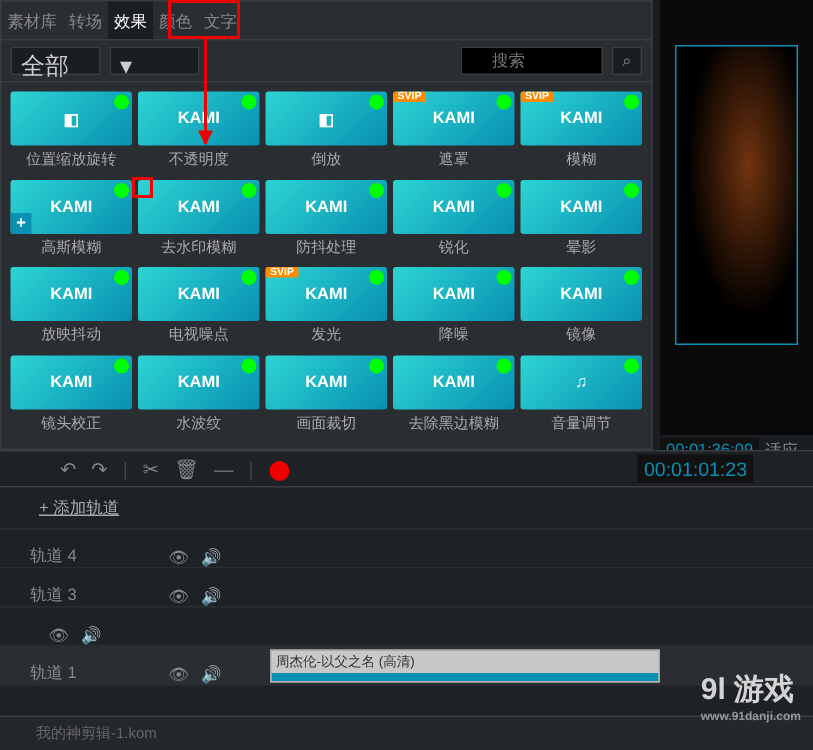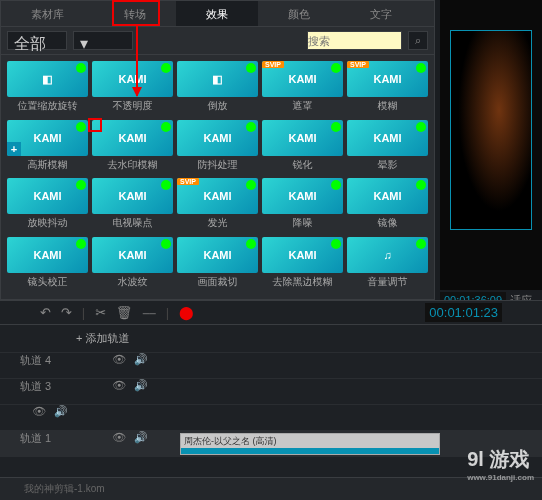--- a/index.html
+++ b/index.html
@@ -1,45 +1,45 @@
 <!DOCTYPE html>
 <html><head>
 <meta charset="utf-8">
 <style>
 * { margin:0; padding:0; box-sizing:border-box; font-family:"Microsoft YaHei",sans-serif; }
 body { background:#1a1d21; color:#ccc; width:542px; height:500px; overflow:hidden; position:relative; }
 .panel { position:absolute; top:0; left:0; width:435px; height:300px; background:#2a2d31; border:1px solid #3a3d41; }
 .tabs { display:flex; height:26px; border-bottom:1px solid #3a3d41; font-size:11px; }
-.tab { padding:6px 30px; color:#888; cursor:pointer; }
+.tab { padding:6px 4px; color:#888; cursor:pointer; }
 .tab.active { color:#fff; background:#1a1d21; }
 .highlight-box { position:absolute; top:0; left:112px; width:48px; height:26px; border:2px solid #e00; }
 .arrow { position:absolute; top:26px; left:136px; width:2px; height:70px; background:#e00; }
 .arrow::after { content:""; position:absolute; bottom:-6px; left:-4px; border:5px solid transparent; border-top:10px solid #e00; }
 .highlight-box2 { position:absolute; top:118px; left:88px; width:14px; height:14px; border:2px solid #e00; }
 .filter-row { display:flex; padding:4px 6px; gap:6px; border-bottom:1px solid #3a3d41; height:28px; }
 .dropdown { background:#1a1d21; color:#ccc; font-size:16px; padding:2px 18px 2px 6px; border:1px solid #3a3d41; flex:0 0 60px; }
 .spacer { flex:1; }
-.search { background:#fef9c3; border:1px solid #3a3d41; color:#888; font-size:11px; padding:2px 0; width:95px; }
+.search { background:#000000; border:1px solid #3a3d41; color:#888; font-size:11px; padding:2px 20px; width:95px; }
 .search-btn { width:20px; background:#1a1d21; border:1px solid #3a3d41; color:#888; font-size:11px; }
 .grid { padding:6px; display:grid; grid-template-columns:repeat(5,1fr); gap:4px; height:242px; overflow:hidden; }
 .cell { position:relative; }
 .thumb { height:36px; background:linear-gradient(135deg,#2dd4d4,#0891b2); border-radius:2px; display:flex; align-items:center; justify-content:center; color:#fff; font-weight:bold; font-size:11px; position:relative; overflow:hidden; }
 .thumb .dot { position:absolute; top:2px; right:2px; width:10px; height:10px; background:#0f0; border-radius:50%; }
 .svip { position:absolute; top:0; left:0; background:#ff8c00; color:#fff; font-size:7px; padding:0 3px; border-radius:1px; }
 .label { text-align:center; font-size:10px; color:#aaa; margin-top:2px; }
 .plus-badge{position:absolute;bottom:0;left:0;width:14px;height:14px;background:#0891b2;color:#fff;font-size:11px;line-height:14px;text-align:center;font-weight:bold;}
 .preview { position:absolute; top:0; left:440px; width:102px; height:290px; background:#0a0a0a; }
 .preview-inner { position:absolute; top:30px; left:10px; width:82px; height:200px; border:1px solid #0891b2; background:radial-gradient(ellipse at 60% 40%, rgba(180,80,20,.6), #000 60%);}
 .timecode-row { position:absolute; top:292px; left:440px; display:flex; gap:4px; font-size:11px; align-items:center; }
 .timecode { color:#0891b2; background:#111; padding:2px 4px; }
 .timeline { position:absolute; top:300px; left:0; right:0; bottom:0; background:#1e2125; border-top:1px solid #3a3d41; }
 .tl-toolbar { display:flex; gap:10px; padding:4px 40px; border-bottom:1px solid #3a3d41; color:#888; font-size:13px; height:24px; align-items:center; }
 .tl-toolbar span { cursor:pointer; }
-.add-track { padding:6px 76px; font-size:11px; color:#aaa; border-bottom:1px solid #2a2d31; }
-.track { display:flex; align-items:flex-start; height:26px; border-bottom:1px solid #2a2d31; font-size:11px; color:#888; }
+.add-track { padding:6px 26px; font-size:11px; color:#aaa; border-bottom:1px solid #2a2d31;text-decoration:underline; }
+.track { display:flex; align-items:flex-end; height:26px; border-bottom:1px solid #2a2d31; font-size:11px; color:#888; }
 .track.sel { background:#2a2d31; }
 .track-name { width:80px; padding-left:20px; }
 .track-ctrl { width:100px; display:flex; gap:8px; justify-content:center; }
 .track-lane { flex:1; height:100%; position:relative;padding-left:48px; }
 .clip { position:absolute; top:2px; left:0; width:260px; height:22px; background:#c8c8c8; border:1px solid #aaa; font-size:9px; color:#333; padding:1px 3px; overflow:hidden; }
 .clip .wave { position:absolute; bottom:0; left:0; right:0; height:14px; background:linear-gradient(to top,#0891b2 40%,transparent 40%); }
 .filename { position:absolute; bottom:0; left:0; padding:4px 24px; font-size:10px; color:#666; background:#24272b; width:100%; border-top:1px solid #3a3d41; }
 .watermark { position:absolute; right:8px; bottom:18px; color:rgba(255,255,255,.8); font-size:20px; font-weight:bold; }
 .watermark small { display:block; font-size:8px; text-align:right; color:rgba(255,255,255,.5); }
 </style>

